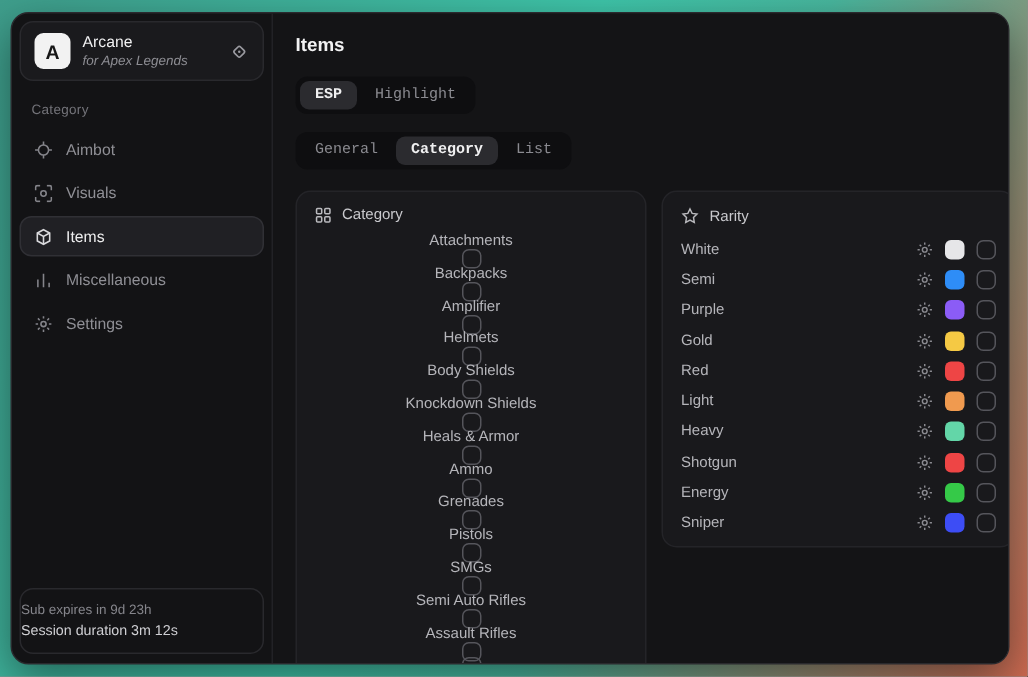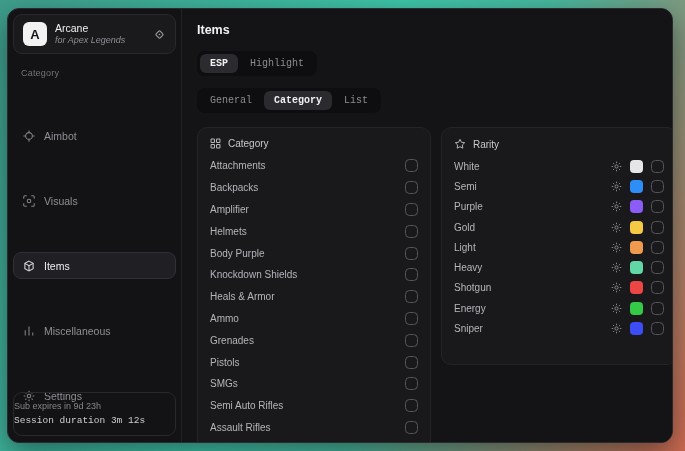--- a/index.html
+++ b/index.html
@@ -31,31 +31,30 @@
   .brand-text { flex:1; line-height:1.25; }
   .brand-title { color:#f1f1f2; font-size:10.5px; font-weight:normal; }
   .brand-sub { color:#8d8d93; font-size:9px;font-style:italic; }
   .brand-target { color:#9a9aa0; display:flex; }
   .section-label { color:#737379; font-size:9px; margin:14px 8px 8px; letter-spacing:.2px; }
   .nav { display:flex; flex-direction:column; gap:2px; }
   .nav-item {
     display:flex; align-items:center; gap:9px; height:27px; padding:0 9px;
     border-radius:8px; color:#8f8f95; font-size:10.5px; cursor:default;
     border:1px solid transparent;
-    margin-top:36px;
   }
   .nav-item .nicon { display:flex; color:#84848a; }
   .nav-item.active { background:#202024; border-color:#303035; color:#ededee; }
   .nav-item.active .nicon { color:#d9d9dc; }
   .sidebar-footer {
     position:absolute; left:5px; right:5px; bottom:6px;
     border:1px solid #29292d; border-radius:9px; padding:7px 0; line-height:1.5;
   }
   .footer-line1 { color:#85858b; font-size:9px; }
-  .footer-line2 { color:#cfcfd3; font-size:9.5px;font-family:Liberation Mono, monospace; }
+  .footer-line2 { color:#cfcfd3; font-size:9.5px; }
   
   .main { flex:1; padding:14px 15px 0 15px; background:#141416; position:relative; }
   .page-title { color:#f2f2f3; font-size:12.5px; font-weight:bold; margin-bottom:14px; }
   .seg {
     display:inline-flex; align-items:center; background:#0e0e10; border-radius:8px;
     padding:3px; gap:2px; margin-bottom:12px;
   }
   .seg-opt {
     color:#8b8b91; font-size:10px; padding:4px 10px; border-radius:6px; cursor:default;font-family:Liberation Mono, monospace;
   }
@@ -63,21 +62,21 @@
   .tabs-row { display:block; }
   .panels { display:flex; gap:10px; align-items:flex-start; margin-top:2px; height:327px; }
   .panel {
     background:#19191c; border:1px solid #242428; border-radius:10px;
     padding:10px 12px; overflow:hidden;
   }
   .panel-category { width:234px; height:340px; }
   .panel-rarity { width:236px; height:238px; }
   .panel-head { display:flex; align-items:center; gap:7px; color:#c9c9cd; font-size:10px; margin-bottom:6px; }
   .panel-head .picon { display:flex; color:#b9b9bd; }
-  .row { display:flex; align-items:center; height:21.8px; }
+  .row { display:flex; align-items:center; height:21.8px;flex-direction:column; }
   .row-label { color:#b5b5ba; font-size:10px; flex:1; }
   .checkbox {
     width:13px; height:13px; border:1.5px solid #55555b; border-radius:4.5px;
     background:transparent; flex:0 0 13px;
   }
   .rrow { display:flex; align-items:center; height:20.3px; gap:8px; }
   .rrow .row-label { flex:1; }
   .gear-btn { display:flex; color:#8a8a90; }
   .swatch { width:13px; height:13px; border-radius:4px; flex:0 0 13px; }
   svg { display:block; }
@@ -206,21 +205,21 @@
           </div>
         <div class="row">
             <span class="row-label">Amplifier</span>
             <span class="checkbox"></span>
           </div>
         <div class="row">
             <span class="row-label">Helmets</span>
             <span class="checkbox"></span>
           </div>
         <div class="row">
-            <span class="row-label">Body Purple</span>
+            <span class="row-label">Body Shields</span>
             <span class="checkbox"></span>
           </div>
         <div class="row">
             <span class="row-label">Knockdown Shields</span>
             <span class="checkbox"></span>
           </div>
         <div class="row">
             <span class="row-label">Heals &amp; Armor</span>
             <span class="checkbox"></span>
           </div>
@@ -301,20 +300,31 @@
           <span class="gear-btn">
               <svg width="11" height="11" viewBox="0 0 16 16" fill="none" stroke="currentColor" stroke-width="1.4">
                 <circle cx="8" cy="8" r="2.3"></circle>
                 <path d="M8 1v2.2M8 12.8V15M1 8h2.2M12.8 8H15M3.05 3.05l1.56 1.56M11.39 11.39l1.56 1.56M12.95 3.05l-1.56 1.56M4.61 11.39l-1.56 1.56"></path>
               </svg>
             </span>
           <span class="swatch" style="background-color: rgb(245, 201, 68);"></span>
           <span class="checkbox"></span>
         </div>
         <div class="rrow">
+          <span class="row-label">Red</span>
+          <span class="gear-btn">
+              <svg width="11" height="11" viewBox="0 0 16 16" fill="none" stroke="currentColor" stroke-width="1.4">
+                <circle cx="8" cy="8" r="2.3"></circle>
+                <path d="M8 1v2.2M8 12.8V15M1 8h2.2M12.8 8H15M3.05 3.05l1.56 1.56M11.39 11.39l1.56 1.56M12.95 3.05l-1.56 1.56M4.61 11.39l-1.56 1.56"></path>
+              </svg>
+            </span>
+          <span class="swatch" style="background-color: rgb(238, 69, 69);"></span>
+          <span class="checkbox"></span>
+        </div>
+        <div class="rrow">
           <span class="row-label">Light</span>
           <span class="gear-btn">
               <svg width="11" height="11" viewBox="0 0 16 16" fill="none" stroke="currentColor" stroke-width="1.4">
                 <circle cx="8" cy="8" r="2.3"></circle>
                 <path d="M8 1v2.2M8 12.8V15M1 8h2.2M12.8 8H15M3.05 3.05l1.56 1.56M11.39 11.39l1.56 1.56M12.95 3.05l-1.56 1.56M4.61 11.39l-1.56 1.56"></path>
               </svg>
             </span>
           <span class="swatch" style="background-color: rgb(240, 154, 79);"></span>
           <span class="checkbox"></span>
         </div>

